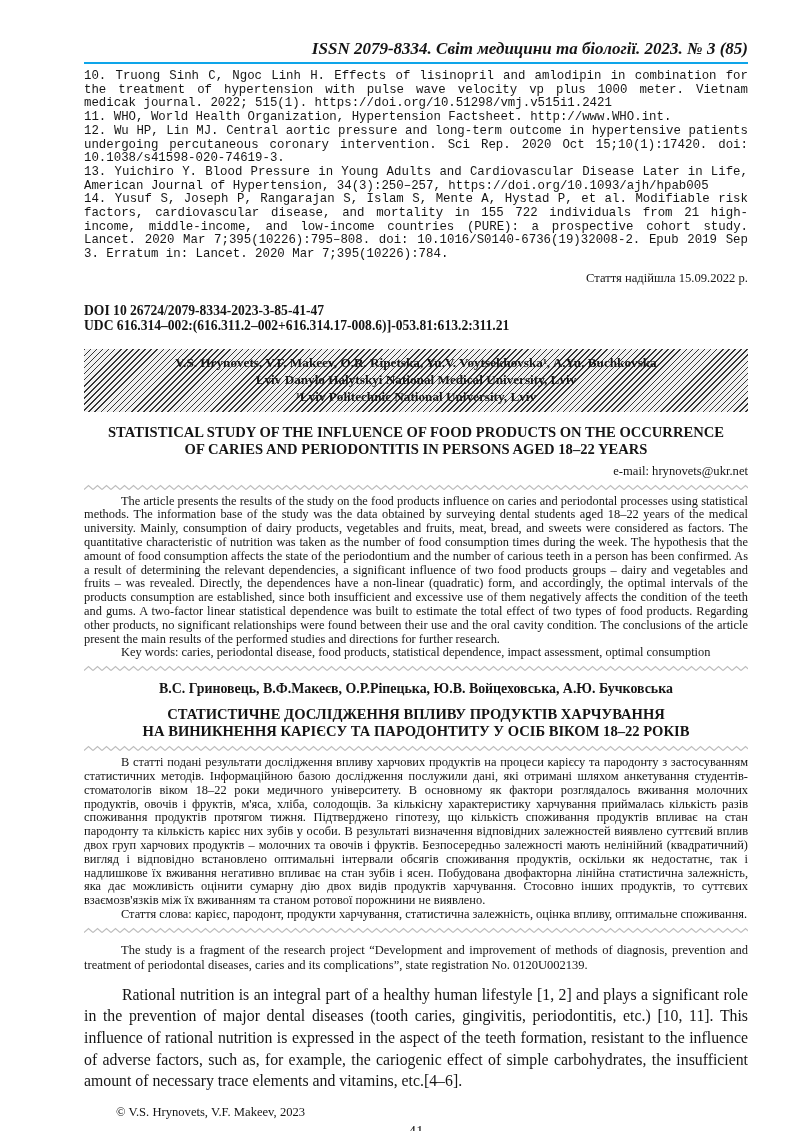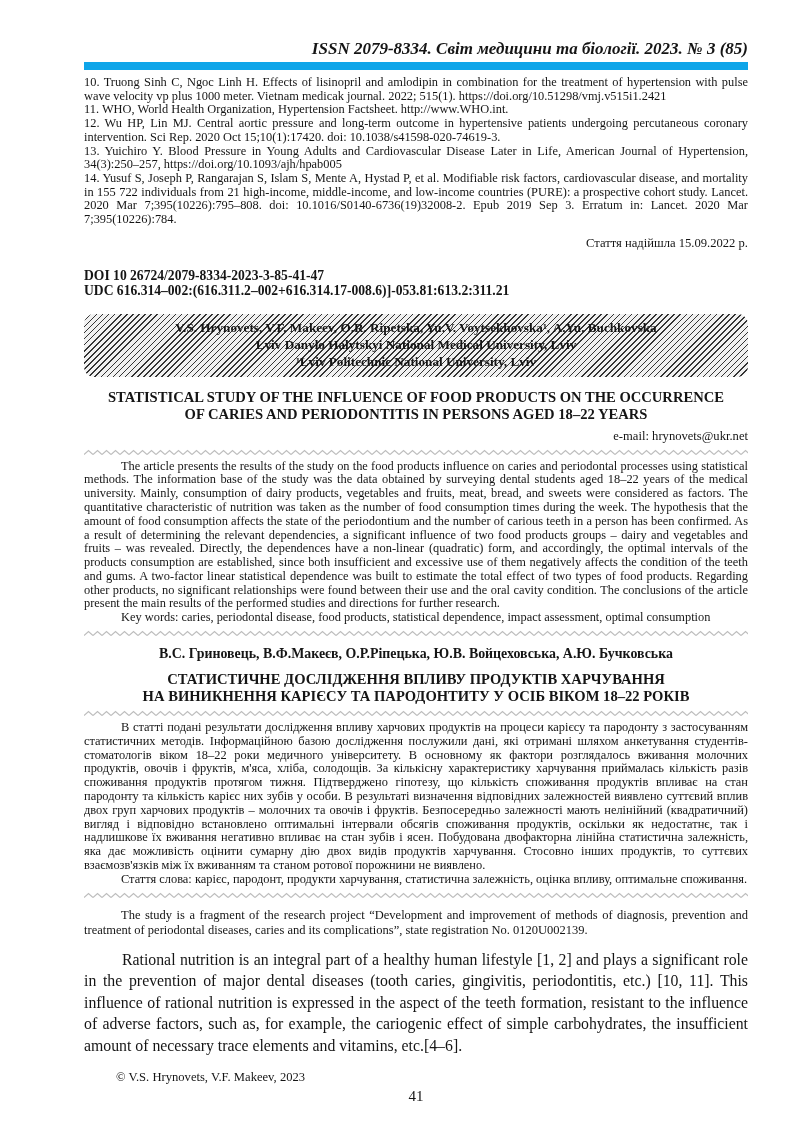--- a/index.html
+++ b/index.html
@@ -15,45 +15,45 @@
     padding: 38px 52px 0 84px;
     overflow: hidden;
   }
   .journal-header {
     text-align: right;
     font-weight: bold;
     font-style: italic;
     font-size: 17px;
     line-height: 21px;
     padding-bottom: 3px;
-    border-bottom: 8px solid #0ea5e9;
+    border-bottom: 2px solid #0ea5e9;
   }
   .refs { margin-top: 6px; }
   .refs p {
     margin: 0;
     font-size: 12.4px;
     line-height: 13.7px;
     text-align: justify;
+    font-family: Liberation Mono, monospace;
   }
   .received-note {
     text-align: right;
     font-size: 12.6px;
     margin-top: 9px;
   }
   .meta { margin-top: 17px; font-weight: bold; font-size: 13.6px; line-height: 15.6px; }
   .meta div { white-space: nowrap; }
   .authors-hatch {
     margin-top: 15px;
     padding: 5px 6px 7px;
     text-align: center;
     font-weight: bold;
     font-size: 13.2px;
     line-height: 17px;
     background: repeating-linear-gradient(135deg, #343434 0px, #343434 1.1px, #f1f1f1 1.1px, #f1f1f1 4.3px);
-    border-radius: 10px;
   }
   .title-en {
     margin-top: 12px;
     text-align: center;
     font-weight: bold;
     font-size: 14.6px;
     line-height: 16.8px;
     white-space: pre-line;
   }
   .email-line { text-align: right; font-size: 12.6px; margin-top: 6px; }

